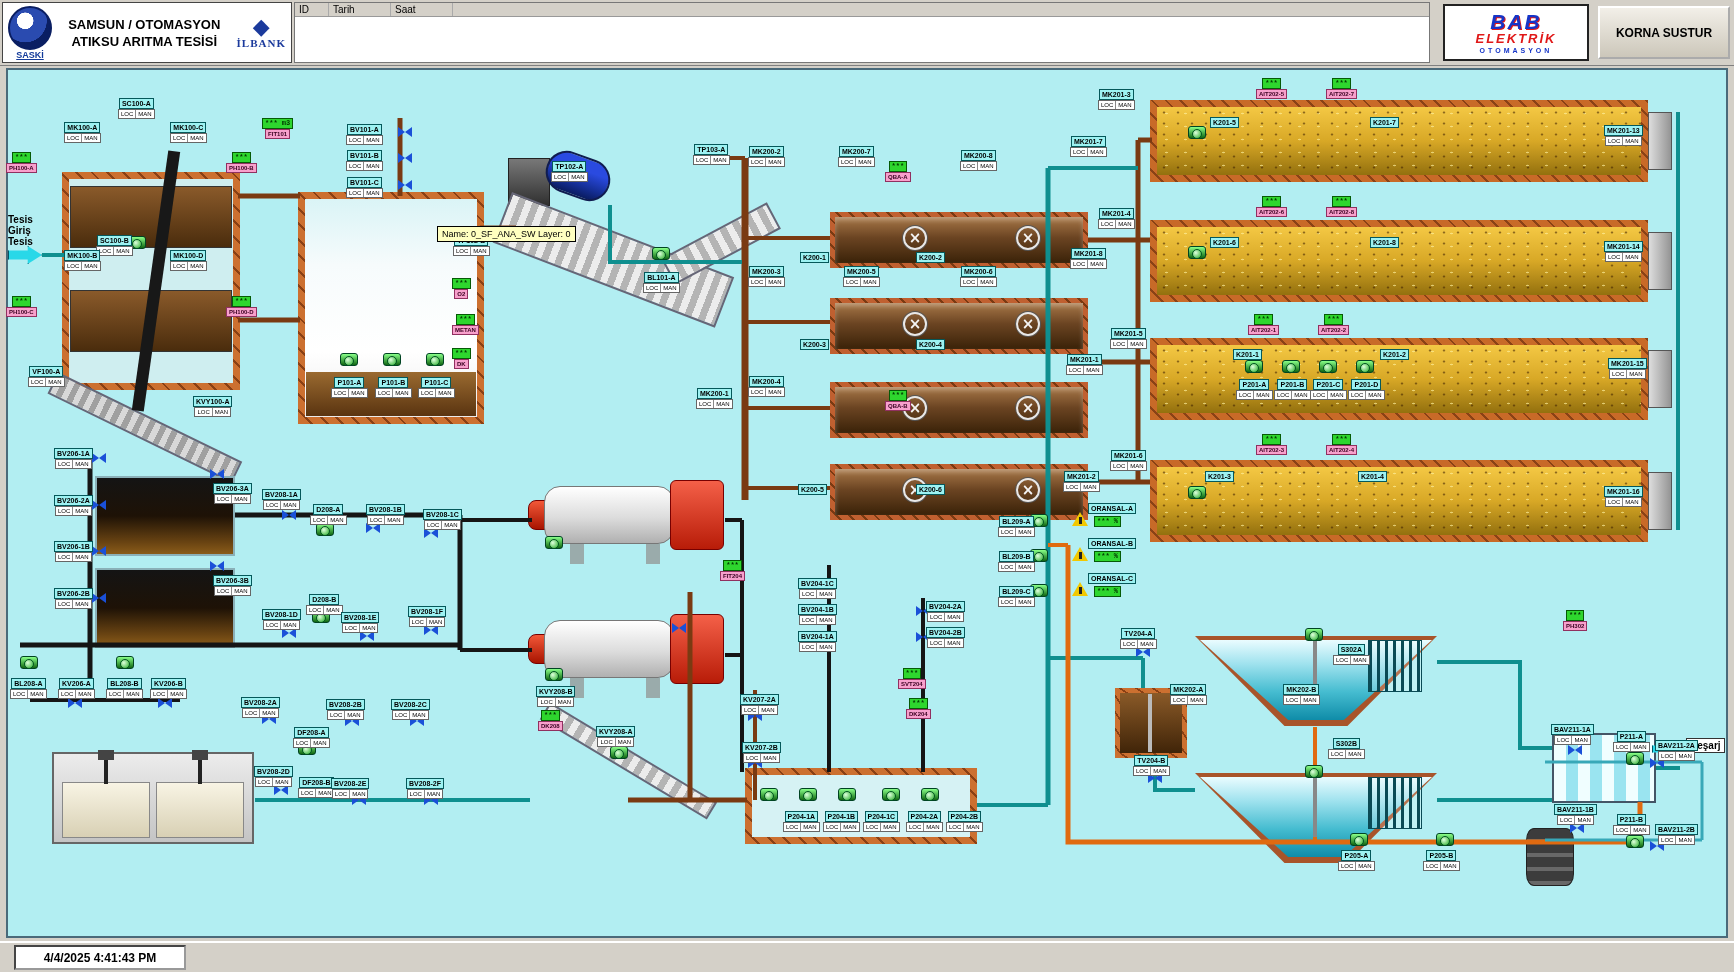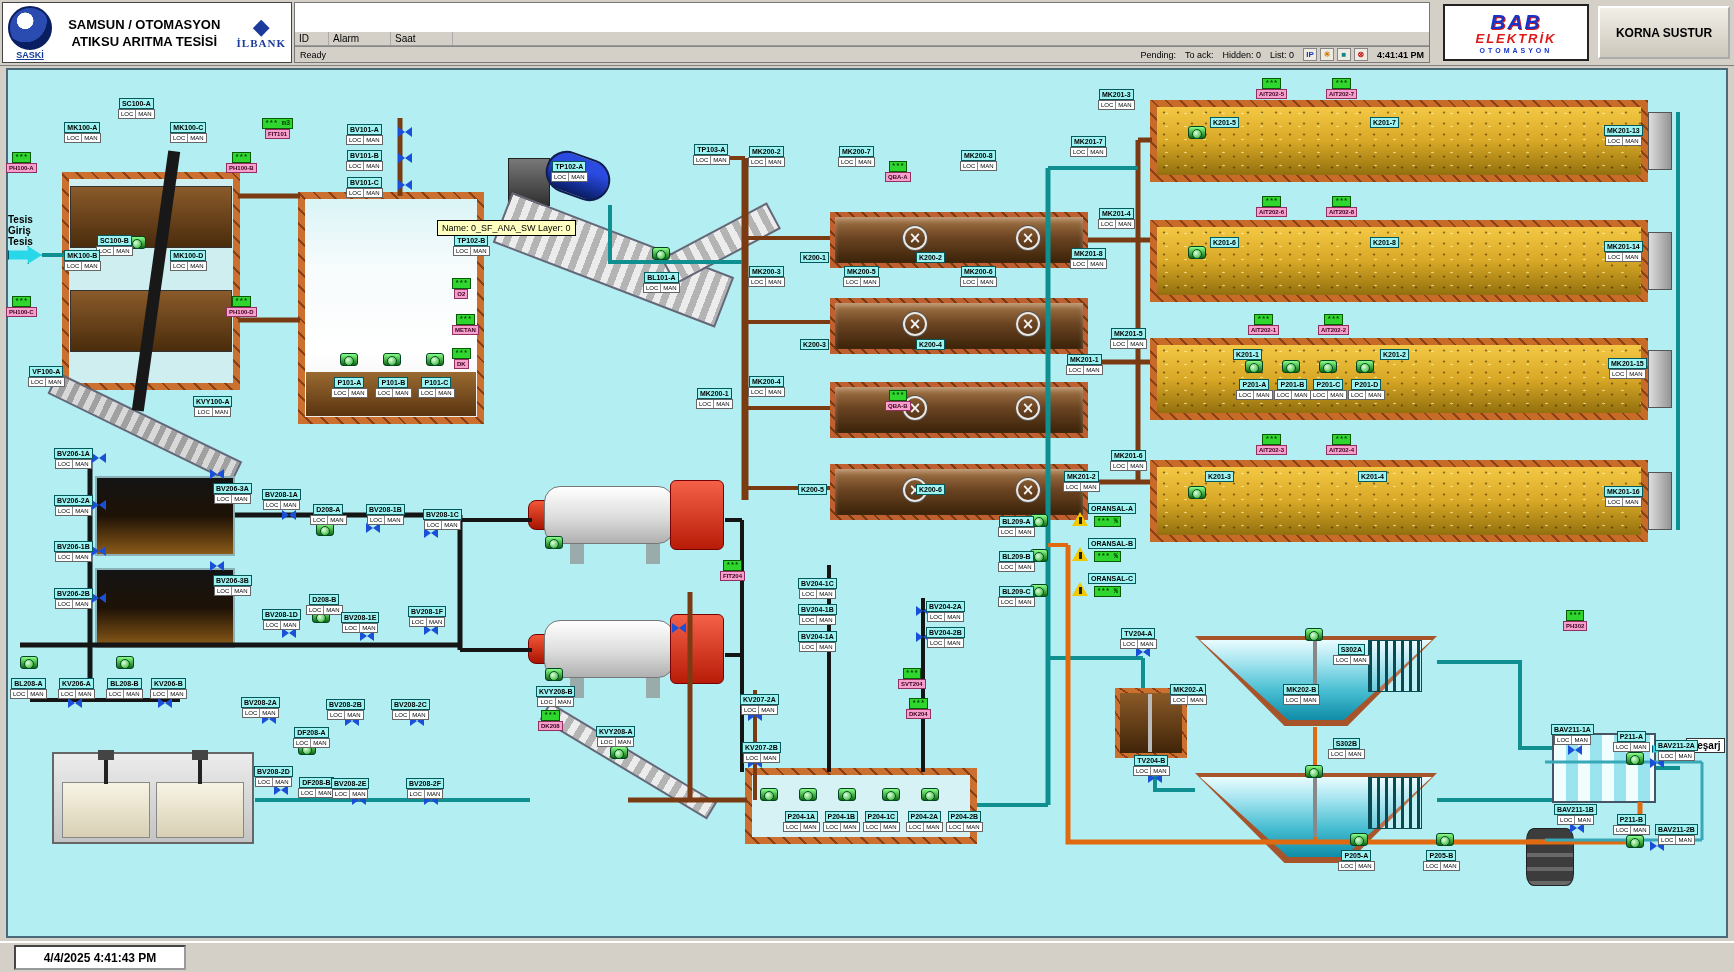--- a/index.html
+++ b/index.html
@@ -10,21 +10,21 @@
   #header{position:absolute;left:0;top:0;width:1734px;height:66px;background:#d4d0c8;border-bottom:1px solid #808080;z-index:20;}
   #plantbox{position:absolute;left:2px;top:2px;width:290px;height:61px;background:#fff;border:1px solid #444;display:flex;align-items:center;gap:6px;padding:0 5px;}
   #saski-logo{width:44px;height:44px;border-radius:50%;background:radial-gradient(circle at 38% 32%,#ffffff 0 22%,#2a4bb0 23% 58%,#0a1e62 59%);border:2px solid #0a1e62;flex:none;}
   .saski-cap{font:bold 9px/10px "Liberation Sans",sans-serif;color:#123a9a;text-align:center;text-decoration:underline;}
   #plant-title{flex:1;text-align:center;}
   #plant-title div{font:bold 13px/17px "Liberation Sans",sans-serif;color:#000;}
   #ilbank{display:flex;flex-direction:column;align-items:center;flex:none;}
   #ilbank .dia{color:#1b3a9c;font-size:22px;line-height:20px;}
   #ilbank .nm{font:bold 11px/12px "Liberation Serif",serif;color:#1b3a9c;letter-spacing:1px;}
   #alarmbox{position:absolute;left:294px;top:2px;width:1136px;height:61px;background:#fff;border:1px solid #777;display:flex;flex-direction:column;}
-  #alarm-columns{display:flex;background:#d4d0c8;border-bottom:1px solid #999;height:14px;flex:none;margin-top:29px;}
+  #alarm-columns{display:flex;background:#d4d0c8;border-bottom:1px solid #999;height:14px;flex:none;}
   .alarm-col{font:10px/14px "Liberation Sans",sans-serif;padding:0 4px;border-right:1px solid #aaa;color:#000;white-space:nowrap;}
   .alarm-col.c0{width:34px;} .alarm-col.c1{width:62px;} .alarm-col.c2{width:62px;} .alarm-col.c3{flex:1;}
   #alarm-body{flex:1;background:#fff;}
   #statusbar{height:16px;background:#d4d0c8;border-top:1px solid #888;display:flex;align-items:center;font:9px/14px "Liberation Sans",sans-serif;padding:0 5px;gap:9px;color:#000;}
   #statusbar .sp{flex:1;}
   .sicon{width:14px;height:13px;border:1px solid #888;background:#efebe2;font:bold 8px/11px "Liberation Sans",sans-serif;text-align:center;cursor:pointer;}
   #babbox{position:absolute;left:1443px;top:4px;width:146px;height:57px;background:#fff;border:2px solid #222;display:flex;flex-direction:column;align-items:center;justify-content:center;}
   .bab1{font:italic bold 21px/21px "Liberation Sans",sans-serif;color:#1535c8;letter-spacing:2px;text-shadow:1px 1px 0 #e01818;}
   .bab2{font:italic bold 13px/14px "Liberation Sans",sans-serif;color:#e01818;letter-spacing:2px;}
   .bab3{font:bold 7px/9px "Liberation Sans",sans-serif;color:#1535c8;letter-spacing:3px;}
@@ -64,21 +64,21 @@
   #thickdiv{position:absolute;left:1148px;top:694px;width:4px;height:58px;background:#bbb;z-index:4;}
   .clar{position:absolute;left:1195px;width:242px;height:90px;z-index:3;clip-path:polygon(0 0,100% 0,63% 100%,37% 100%);background:#a8542a;}
   .clar-water{position:absolute;left:1200px;width:232px;height:80px;z-index:3;clip-path:polygon(0 0,100% 0,62% 100%,38% 100%);background:linear-gradient(180deg,#eafcff 0%,#9fe2ee 30%,#45bcd0 65%,#0f8ca8 100%);}
   .clar-grid{position:absolute;left:1368px;width:54px;height:52px;background:repeating-linear-gradient(90deg,#0a4a55 0 3px,rgba(255,255,255,.18) 3px 8px);border:1px solid #0a4a55;z-index:4;}
   .clar-col{position:absolute;left:1313px;width:4px;height:60px;background:#888;z-index:4;}
   #outfall{position:absolute;left:1552px;top:733px;width:104px;height:70px;border:2px solid #456;background:repeating-linear-gradient(90deg,#f0feff 0 12px,#9ae4f0 12px 24px);z-index:3;}
   #barrel{position:absolute;left:1526px;top:828px;width:48px;height:58px;background:repeating-linear-gradient(180deg,#3c3c3c 0 10px,#686868 10px 14px);border:1px solid #222;border-radius:8px/12px;z-index:3;}
   .flow-arrow{position:absolute;background:#28d8e8;border:1px solid #056;clip-path:polygon(0 25%,58% 25%,58% 0,100% 50%,58% 100%,58% 75%,0 75%);z-index:5;}
   #inlet-label{position:absolute;left:8px;top:214px;width:48px;font:bold 10px/11px "Liberation Sans",sans-serif;color:#000;z-index:5;}
   #outfall-label{position:absolute;left:1686px;top:738px;background:#fff;border:1px solid #333;font:bold 10px/13px "Liberation Sans",sans-serif;padding:0 3px;z-index:5;}
-  #tooltip{position:absolute;left:437px;top:220px;background:#ffffc0;border:1px solid #000;font:9px/12px "Liberation Sans",sans-serif;padding:1px 4px;z-index:10;white-space:nowrap;}
+  #tooltip{position:absolute;left:437px;top:226px;background:#ffffc0;border:1px solid #000;font:9px/12px "Liberation Sans",sans-serif;padding:1px 4px;z-index:10;white-space:nowrap;}
 
   
   .tag{position:absolute;display:flex;flex-direction:column;align-items:center;z-index:6;cursor:pointer;}
   .tag-label{background:#9df2f2;border:1px solid #05585a;font:bold 7px/9px "Liberation Sans",sans-serif;padding:0 2px;white-space:nowrap;color:#000;}
   .tag-lm{display:flex;background:#fff;border:1px solid #666;}
   .tag-lm span{font:6px/8px "Liberation Sans",sans-serif;padding:0 2px;color:#000;}
   .tag-lm span:first-child{border-right:1px solid #888;}
   .vbox{position:absolute;display:flex;flex-direction:column;align-items:center;z-index:6;}
   .vbox-val{background:#2ed62e;border:1px solid #065a06;color:#013601;font:bold 7px/9px "Liberation Mono","DejaVu Sans Mono",monospace;padding:0 2px;white-space:nowrap;}
   .vbox-label{background:#f8a0cc;border:1px solid #903060;font:bold 6px/8px "Liberation Sans",sans-serif;padding:0 2px;white-space:nowrap;color:#3a0020;}
@@ -116,39 +116,24 @@
       </div>
       <div id="ilbank">
         <div class="dia">◆</div>
         <div class="nm">İLBANK</div>
       </div>
     </div>
 
     <div id="alarmbox">
       <div id="alarm-columns">
           <div class="alarm-col c0">ID</div>
-          <div class="alarm-col c1">Alarm</div>
+          <div class="alarm-col c1">Tarih</div>
           <div class="alarm-col c2">Saat</div>
         </div>
       <div id="alarm-body"></div>
-      <div id="statusbar">
-        <span>Ready</span>
-        <span class="sp"></span>
-        <span>Pending:</span>
-        <span>To ack:</span>
-        <span>Hidden: 0</span>
-        <span>List: 0</span>
-        <span id="status-icons" style="display:flex;gap:3px;">
-            <div class="sicon" style="color: rgb(21, 53, 200);">IP</div>
-            <div class="sicon" style="color: rgb(200, 120, 0);">☀</div>
-            <div class="sicon" style="color: rgb(10, 138, 138);">■</div>
-            <div class="sicon" style="color: rgb(192, 16, 16);">⊗</div>
-          </span>
-        <span style="font-weight:bold;">4:41:41 PM</span>
-      </div>
     </div>
 
     <div id="hornbtn">KORNA SUSTUR</div>
     <div id="babbox">
       <div class="bab1">BAB</div>
       <div class="bab2">ELEKTRİK</div>
       <div class="bab3">OTOMASYON</div>
     </div>
   </div>
 

